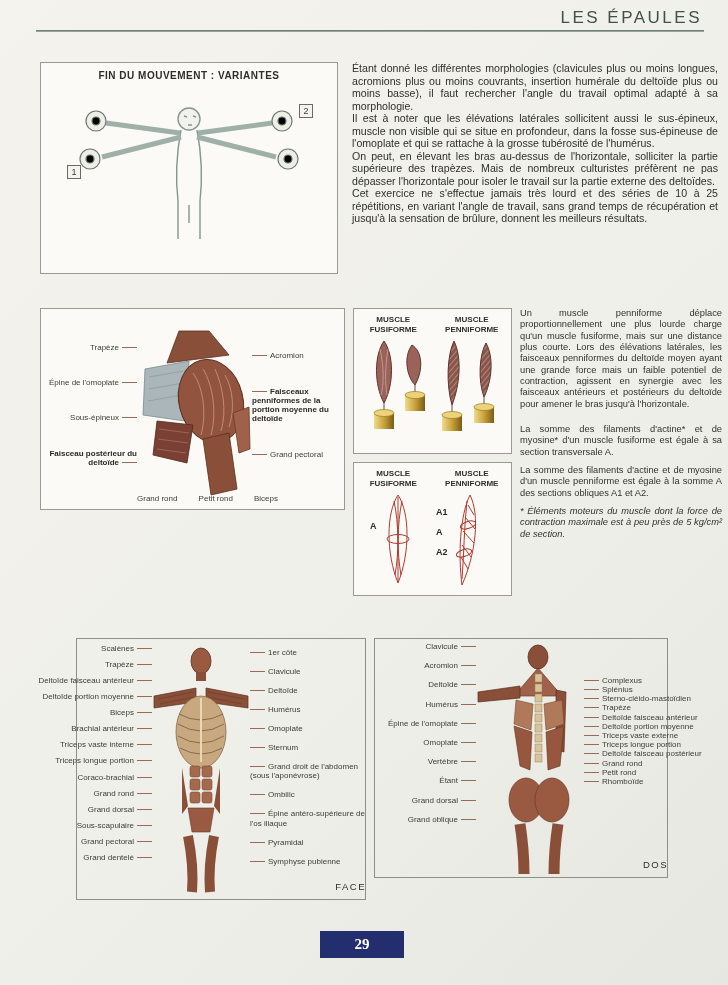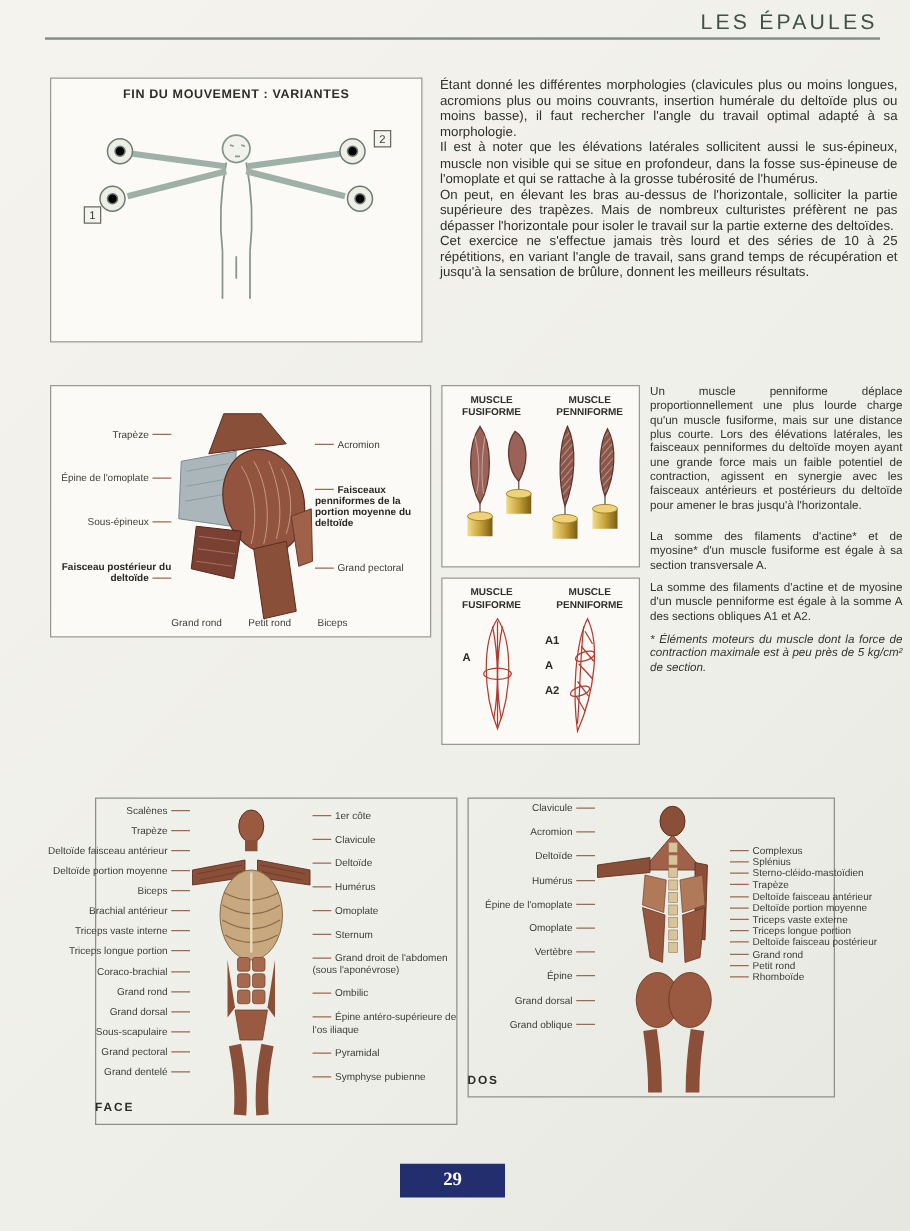--- a/index.html
+++ b/index.html
@@ -58,21 +58,21 @@
   .face-frame { position:absolute; top:0; left:46px; right:4px; bottom:12px; border:1px solid #8f8f89; }
   .dos-frame { position:absolute; top:0; left:4px; right:58px; bottom:34px; border:1px solid #8f8f89; }
   .fig-row { position:relative; display:flex; height:100%; }
   .fcol { display:flex; flex-direction:column; font-size:8px; color:#3d3d38; }
   .face-l { width:122px; justify-content:space-between; align-items:flex-end; text-align:right; padding:6px 0 50px 2px; }
   .face-c { width:98px; padding-top:8px; }
   .face-r { width:118px; justify-content:space-between; align-items:flex-start; text-align:left; padding:10px 2px 46px 0; }
   .dos-l { width:106px; justify-content:space-between; align-items:flex-end; text-align:right; padding:4px 0 88px 2px; }
   .dos-c { width:108px; padding-top:6px; }
   .dos-r { width:140px; justify-content:center; align-items:flex-start; text-align:left; padding:4px 0 92px 0; }
-  .fig-caption { position:absolute; font-weight:bold; font-size:9.5px; letter-spacing:1.5px; color:#2c2c28; text-align:left; }
+  .fig-caption { position:absolute; font-weight:normal; font-size:9.5px; letter-spacing:1.5px; color:#2c2c28; text-align:right; }
   .face-cap { left:46px; right:4px; bottom:20px; }
   .dos-cap { left:4px; right:58px; bottom:42px; }
 
   
   .pageno { position:absolute; bottom:27px; left:320px; width:84px; height:27px; background:#232e6e; color:#fff; display:flex; align-items:center; justify-content:center; font-family:"Liberation Serif", serif; font-weight:bold; font-size:15px; }
   svg { display:block; }
 </style>
 </head>
 <body>
 
@@ -296,21 +296,21 @@
       <div class="dos-frame"></div>
       <div class="fig-row">
         <div class="fcol dos-l">
           <span class="lbl lbl-l">Clavicule</span>
           <span class="lbl lbl-l">Acromion</span>
           <span class="lbl lbl-l">Deltoïde</span>
           <span class="lbl lbl-l">Humérus</span>
           <span class="lbl lbl-l">Épine de l'omoplate</span>
           <span class="lbl lbl-l">Omoplate</span>
           <span class="lbl lbl-l">Vertèbre</span>
-          <span class="lbl lbl-l">Épine</span>
+          <span class="lbl lbl-l">Étant</span>
           <span class="lbl lbl-l">Grand dorsal</span>
           <span class="lbl lbl-l">Grand oblique</span>
         </div>
         <div class="fcol dos-c">
           <svg width="108" height="232" viewBox="0 0 108 232">
             <ellipse cx="62" cy="13" rx="10" ry="12" fill="#8a4f38" stroke="#5a2f20" stroke-width="0.8"></ellipse>
             <polygon points="62,24 38,52 86,52" fill="#a0614a" stroke="#6a3a28" stroke-width="0.7"></polygon>
             <polygon points="2,48 44,42 44,54 2,58" fill="#8a4f38" stroke="#5a2f20" stroke-width="0.7"></polygon>
             <polygon points="80,46 90,48 88,108 80,106" fill="#8a4f38" stroke="#5a2f20" stroke-width="0.7"></polygon>
             <g fill="#d8c49a" stroke="#9a7b56" stroke-width="0.5">

